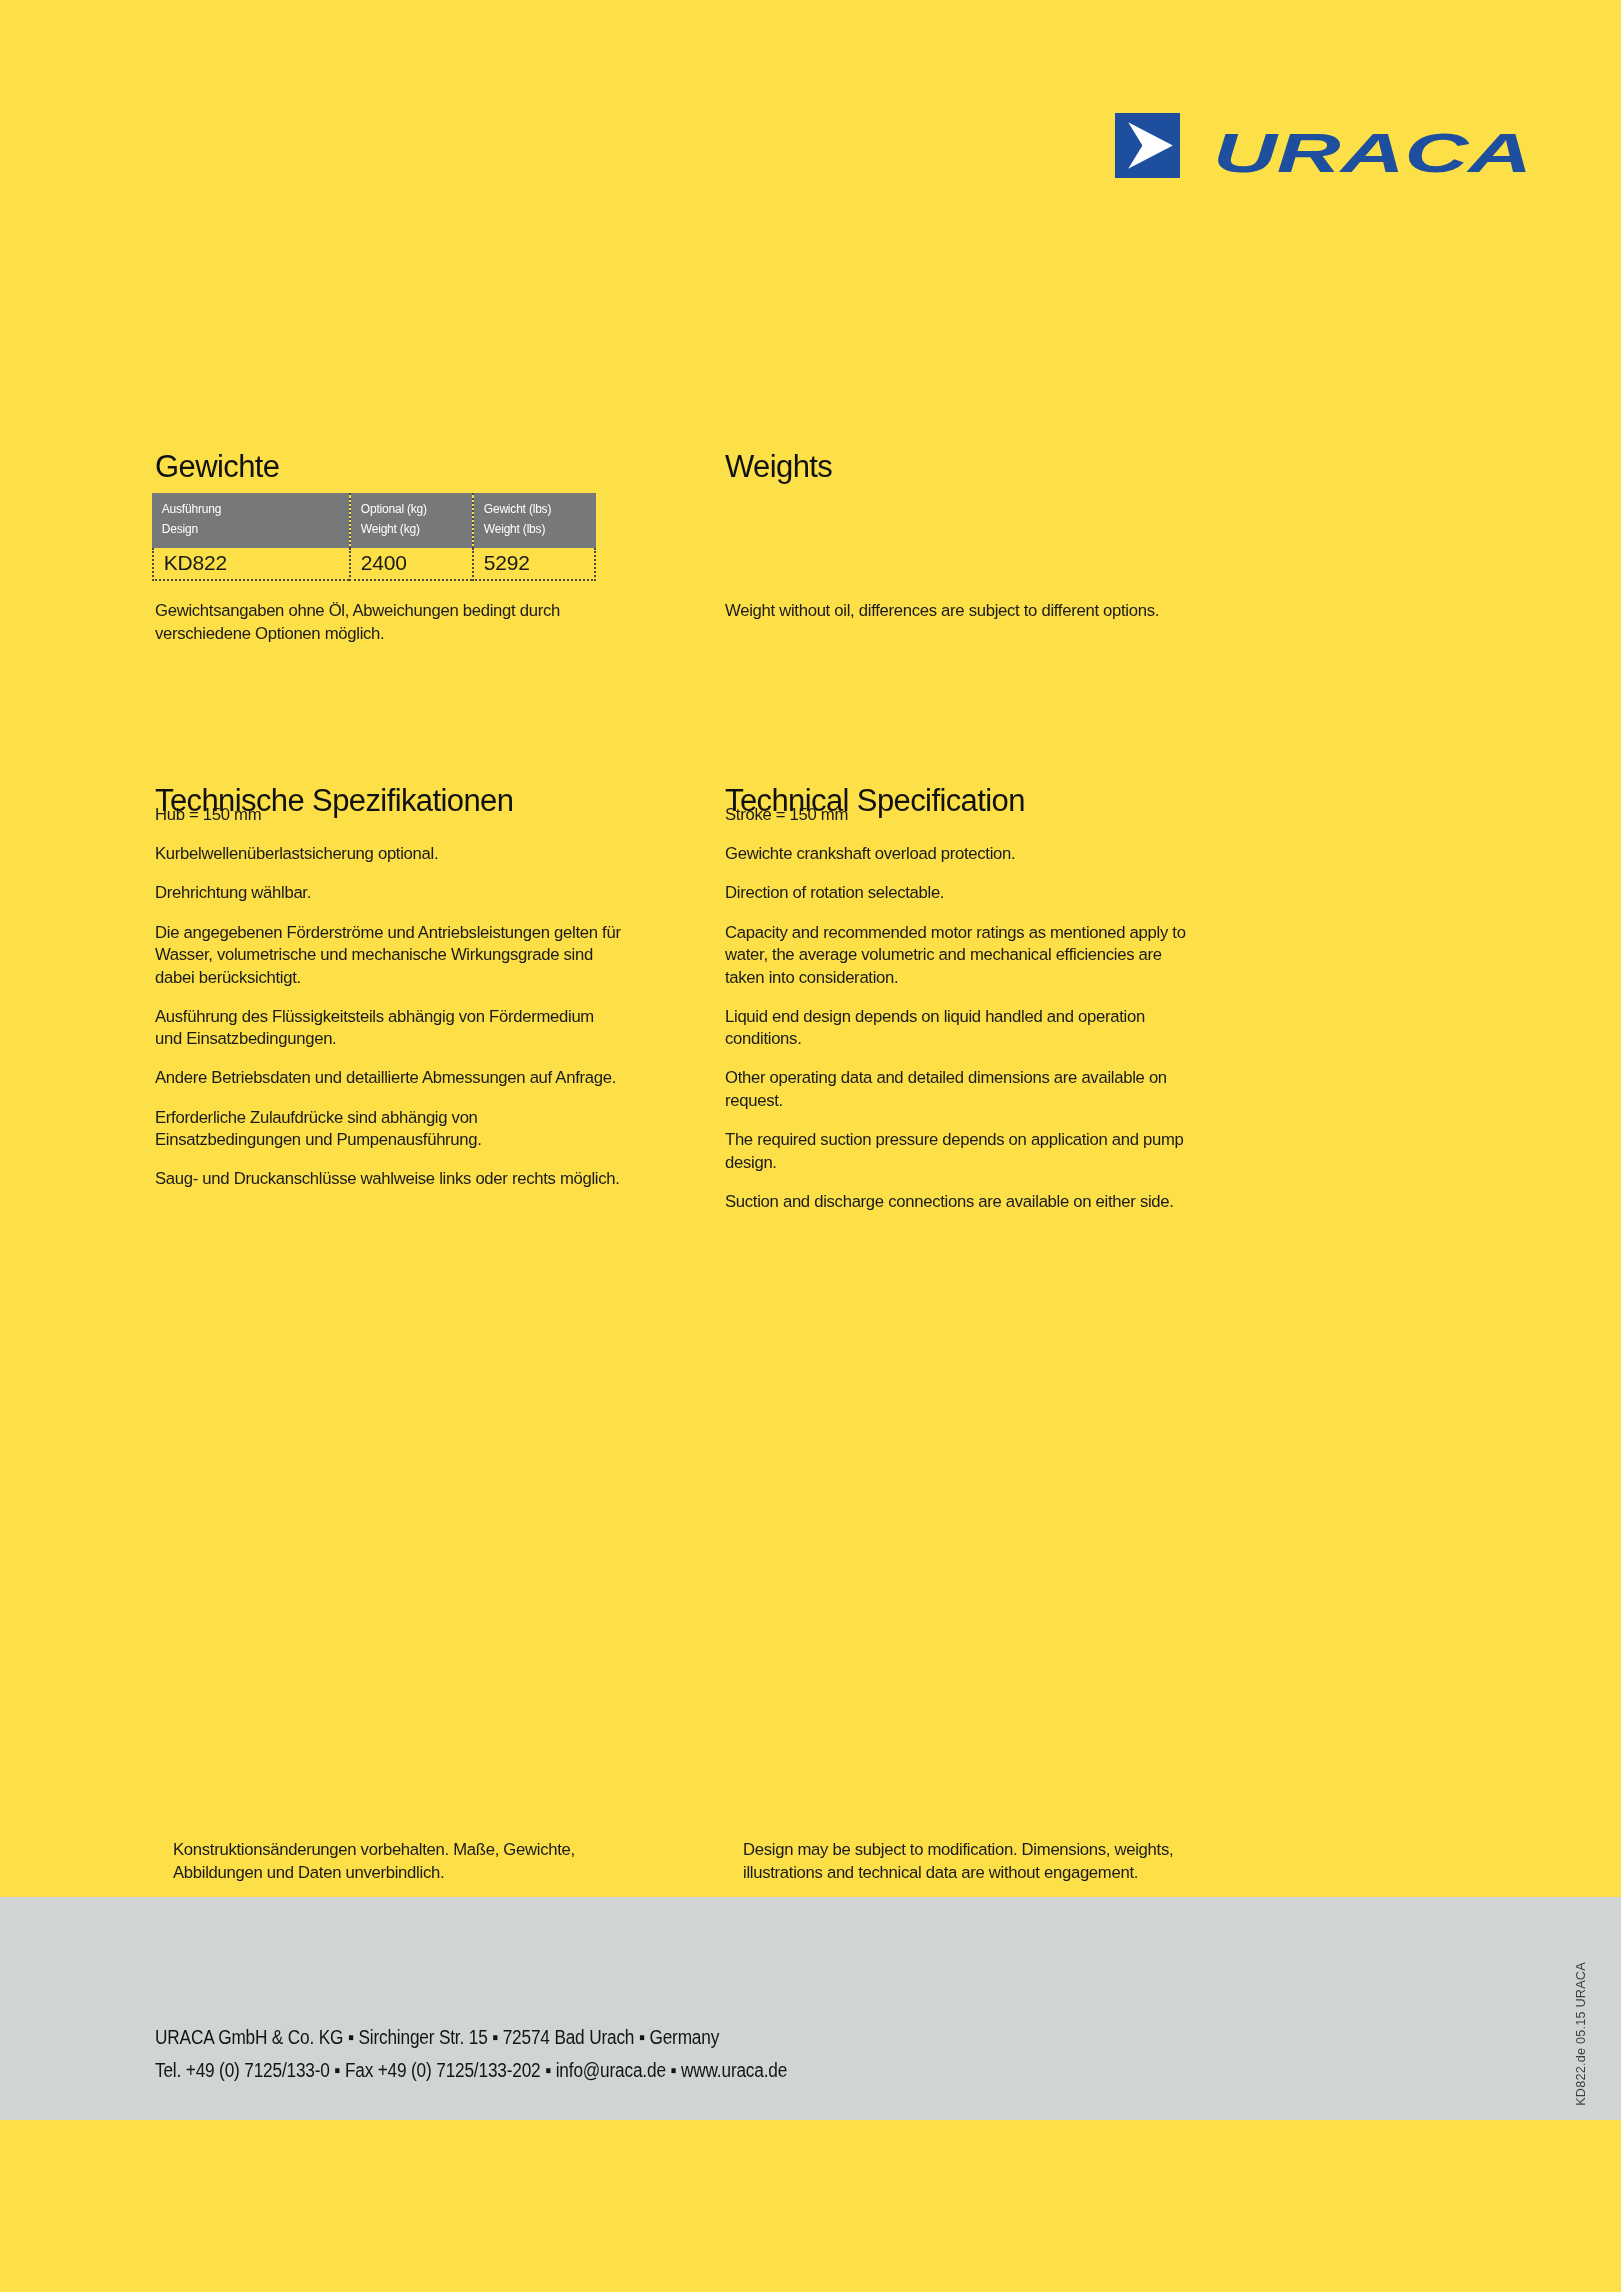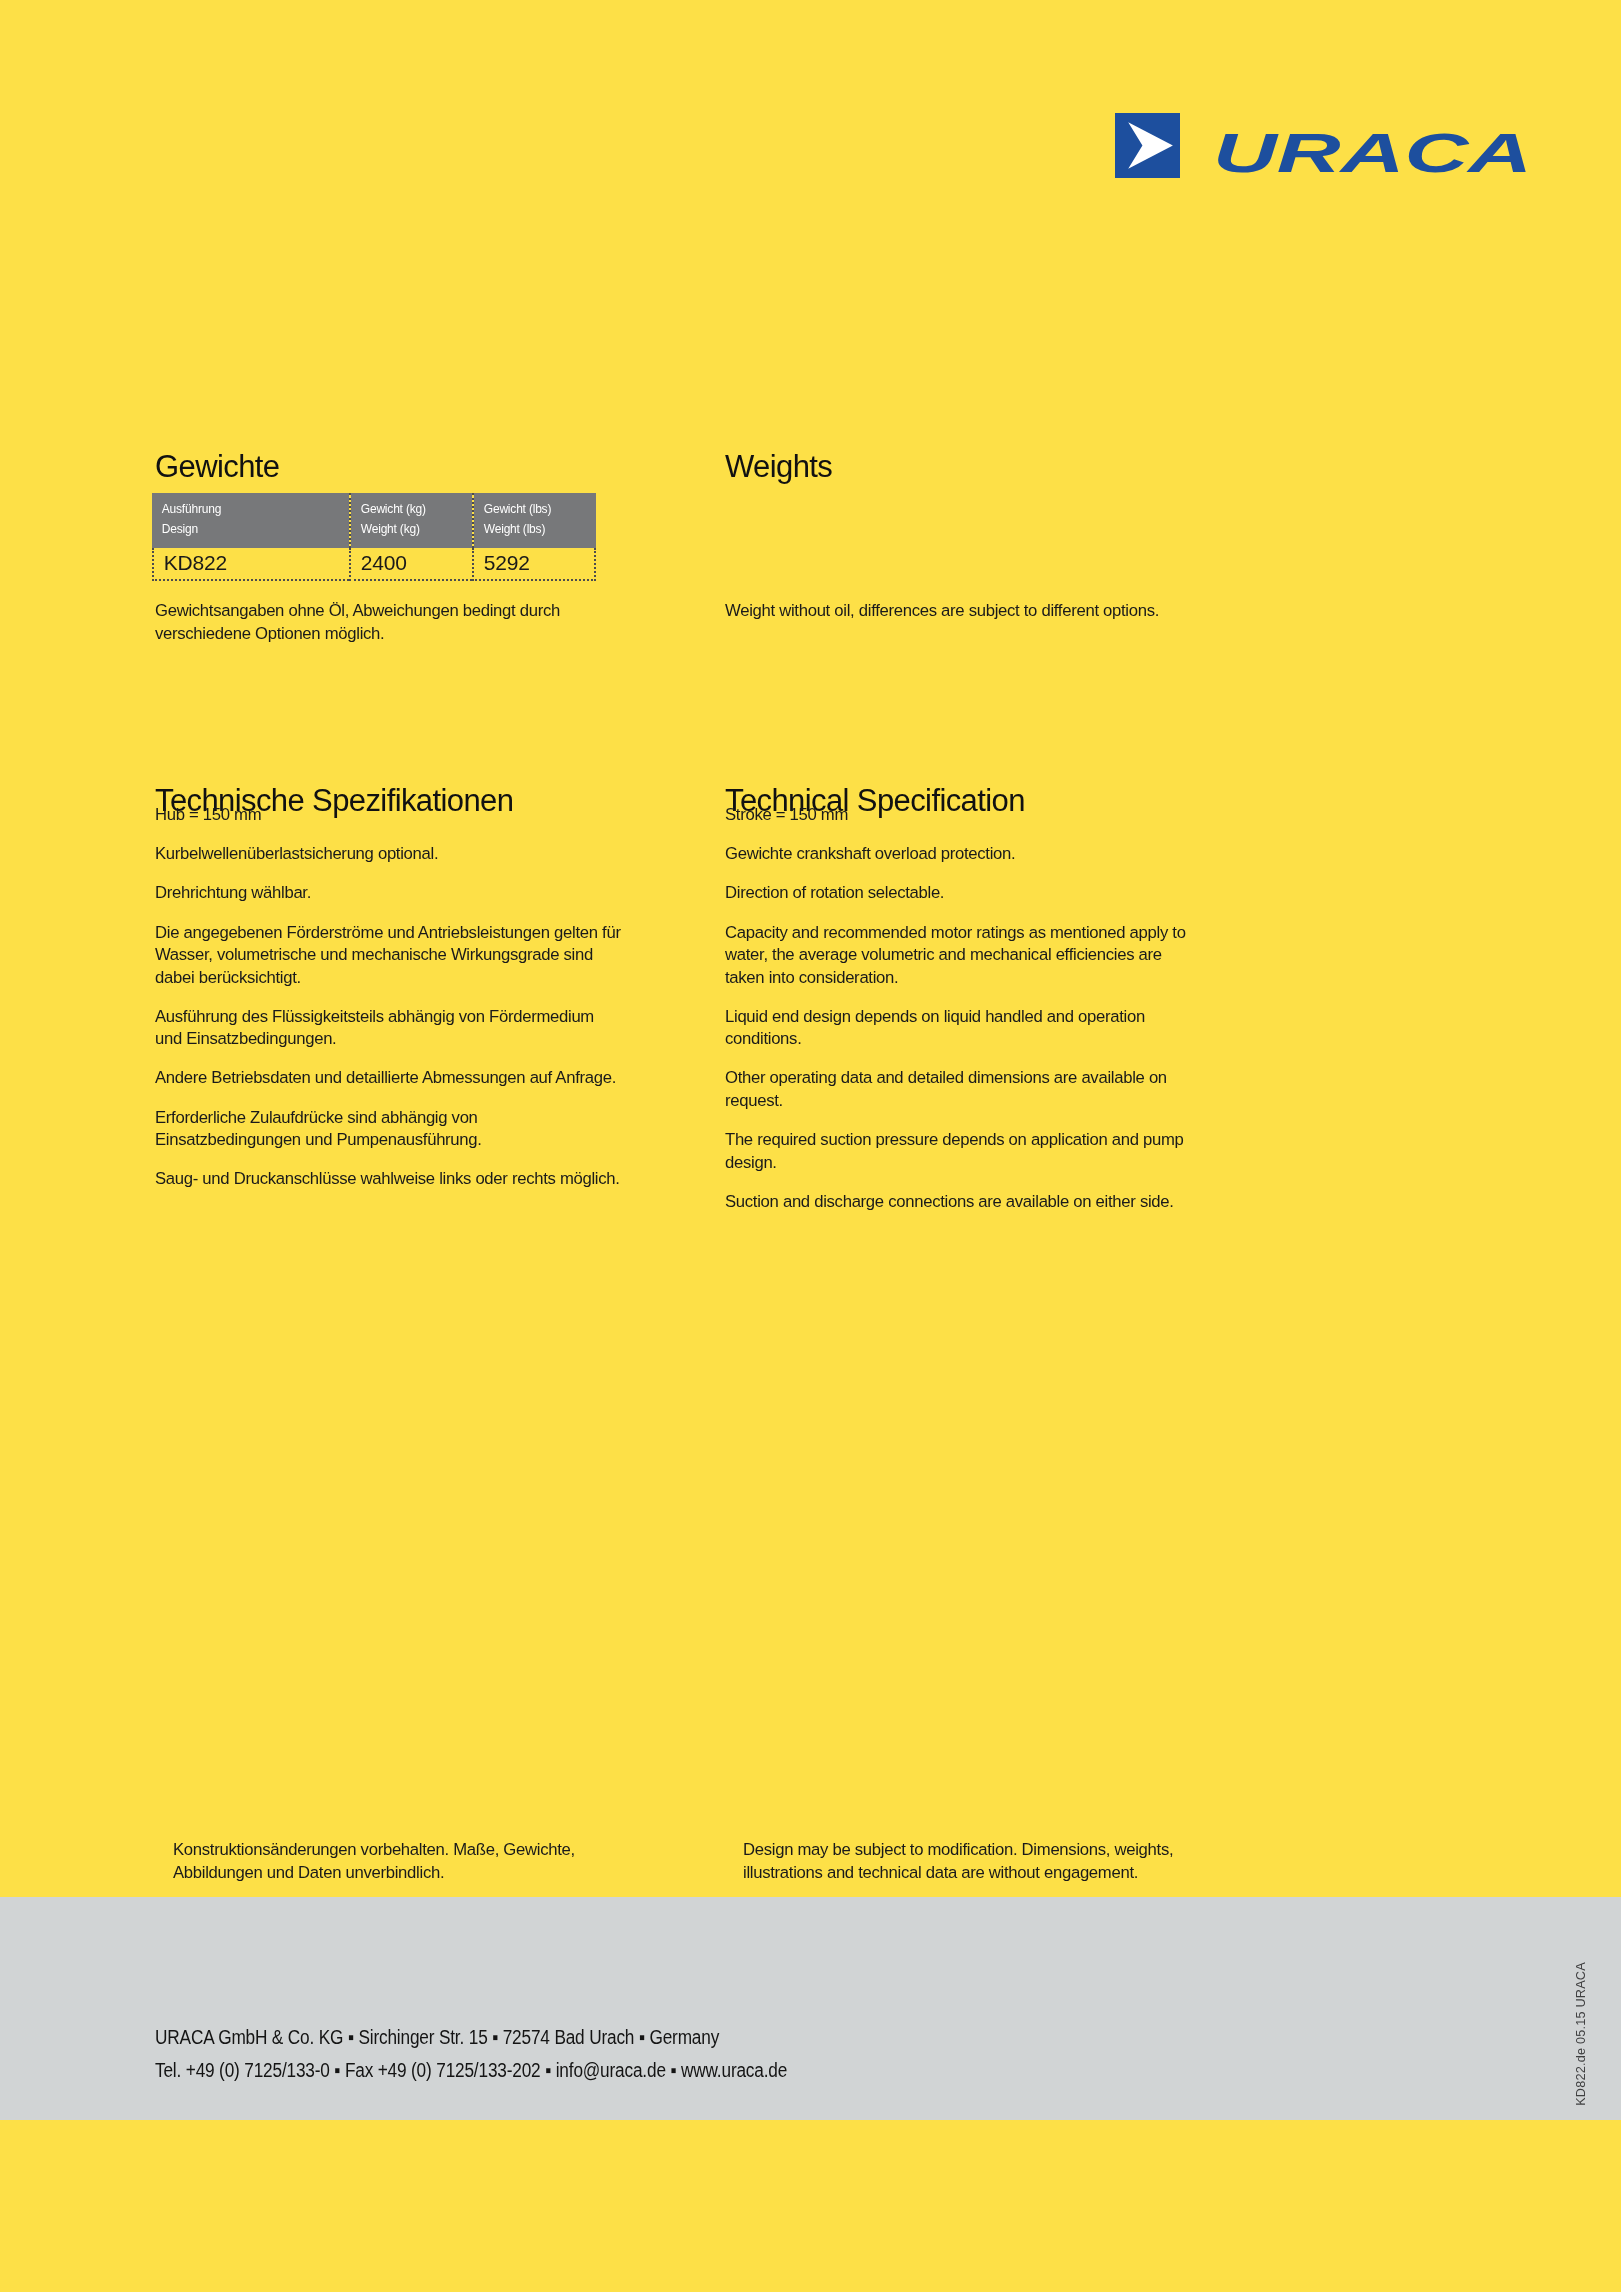--- a/index.html
+++ b/index.html
@@ -89,21 +89,21 @@
         <col class="c2">
         <col class="c3">
       </colgroup>
     <thead>
       <tr>
         <th>
           <span class="th-line">Ausführung</span>
           <span class="th-line">Design</span>
         </th>
         <th>
-          <span class="th-line">Gewicht (kg)</span>
+          <span class="th-line">Optional (kg)</span>
           <span class="th-line">Weight (kg)</span>
         </th>
         <th>
           <span class="th-line">Gewicht (lbs)</span>
           <span class="th-line">Weight (lbs)</span>
         </th>
       </tr>
     </thead>
     <tbody>
       <tr>

